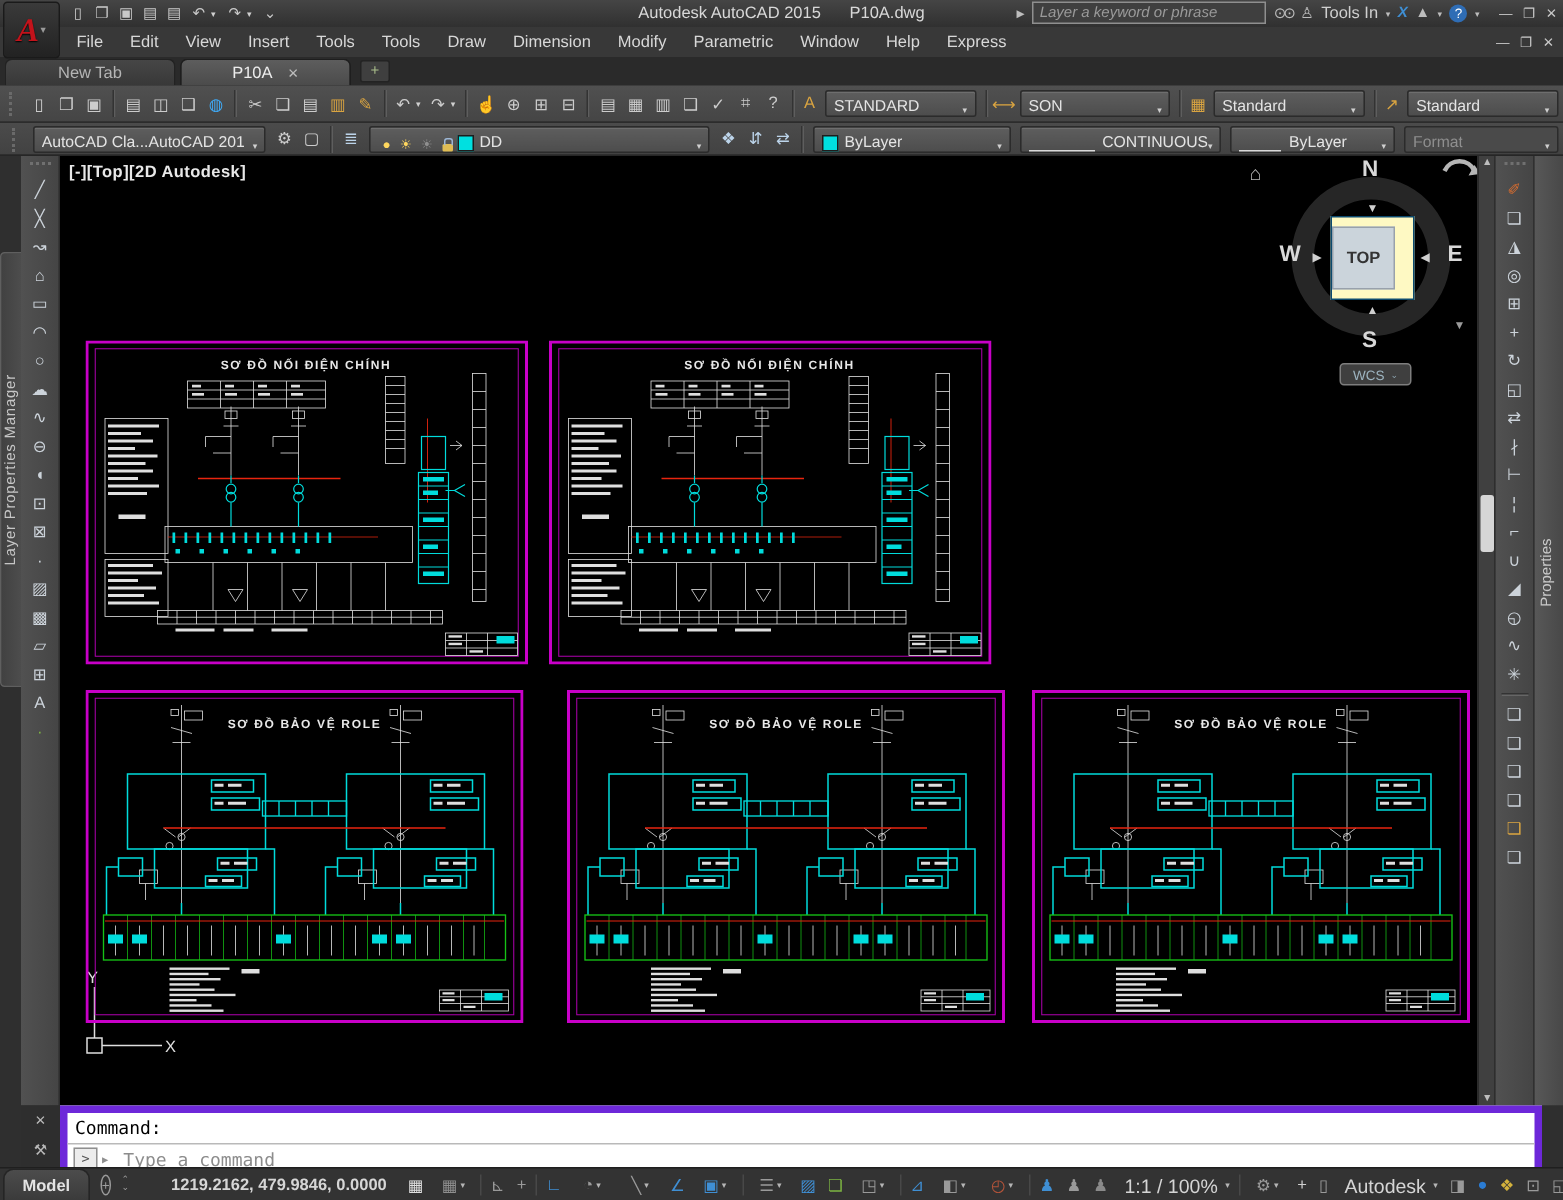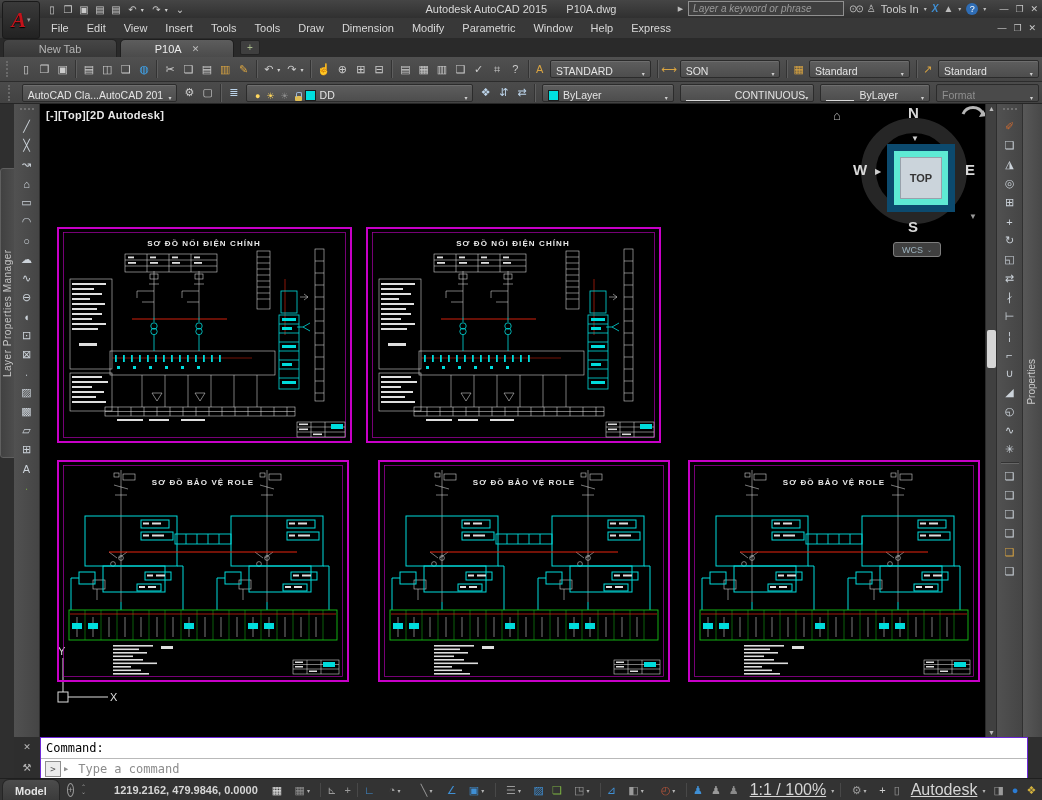--- a/index.html
+++ b/index.html
@@ -84,56 +84,56 @@
   #vplabel{left:6px;top:5px;color:#e8e8e8;font-size:11px;font-weight:bold;letter-spacing:.3px;}
   .frame{position:absolute;}
   
   #vscroll{left:985px;top:0;width:11px;height:633px;background:#404040;border-left:1px solid #2a2a2a;}
   #vscroll .arr{position:absolute;left:0;width:11px;text-align:center;color:#bdbdbd;font-size:7px;}
   #vscroll .thumb{position:absolute;left:1px;top:226px;width:9px;height:38px;background:#d6d6d6;border-radius:2px;}
   
   #viewcube{left:807px;top:2px;width:138px;height:150px;}
   #vc-ring{position:absolute;left:14px;top:12px;width:76px;height:76px;border:15px solid #262626;border-radius:50%;}
   .vc-letter{position:absolute;color:#d8d8d8;font-weight:bold;font-size:15px;}
-  #vc-square{position:absolute;left:40px;top:38px;width:54px;height:54px;background:#5eead4;
-             border:7px solid #0c4a6e;display:flex;align-items:center;justify-content:center;}
+  #vc-square{position:absolute;left:40px;top:38px;width:54px;height:54px;background:#fef9c3;
+             border:1px solid #0c4a6e;display:flex;align-items:center;}
   #vc-square .inner{width:40px;height:40px;background:#cbd4db;border:1px solid #98a1ab;display:flex;
                     align-items:center;justify-content:center;color:#333;font-weight:bold;font-size:11px;}
   .vc-arr{position:absolute;color:#cfcfcf;font-size:8px;}
   #vc-home{position:absolute;left:-14px;top:2px;color:#b9b9b9;font-size:13px;}
   #vc-menu{position:absolute;left:122px;top:106px;color:#9a9a9a;font-size:8px;}
   #wcs-pill{position:absolute;left:46px;top:136px;width:46px;height:13px;background:#3f3f3f;
             border:1px solid #7e7e7e;border-radius:3px;color:#9db4c0;font-size:9px;display:flex;
             align-items:center;justify-content:center;gap:4px;}
   #wcs-pill .caret{margin:0;color:#8aa0ac;}
   
   #commandarea{left:0;top:737px;width:1042px;height:41px;background:#2f2f2f;}
   #cmd-gutter{left:14px;top:0;width:26px;height:41px;background:#2e2e2e;display:flex;flex-direction:column;
               align-items:center;justify-content:space-around;color:#b9b9b9;}
-  #cmd-rows{left:40px;top:0;width:988px;height:51px;background:#fff;border:1px solid #6d28d9;box-sizing:border-box;}
+  #cmd-rows{left:40px;top:0;width:988px;height:51px;background:#fff;border:5px solid #6d28d9;box-sizing:border-box;}
   .cmd-row{height:20px;display:flex;align-items:center;font-family:"DejaVu Sans Mono",monospace;font-size:12px;}
   #cmd-history{color:#000;padding-left:5px;border-bottom:1px solid #b9b9b9;}
   #cmd-prompt{color:#8c8c8c;}
   #prompt-icon{width:14px;height:14px;border:1px solid #8f8f8f;background:#ececec;color:#555;font-size:9px;
                display:flex;align-items:center;justify-content:center;margin:0 3px 0 4px;}
   #prompt-caret{color:#8f8f8f;font-size:7px;margin-right:10px;}
   #cmd-prompt .ptext{}
   
   #statusbar{left:0;top:778px;width:1042px;height:22px;background:#333;border-top:1px solid #1f1f1f;
              display:flex;align-items:center;color:#cfcfcf;}
   #model-tab{height:21px;padding:0 12px;background:linear-gradient(#4c4c4c,#3a3a3a);border-radius:7px 7px 0 0;
              border:1px solid #252525;border-bottom:none;display:flex;align-items:center;font-size:11px;
              font-weight:bold;color:#e4e4e4;margin-left:2px;}
   .sb-small{display:flex;align-items:center;justify-content:center;color:#9f9f9f;}
   #layout-plus{width:12px;height:12px;border:1px solid #9a9a9a;border-radius:50%;font-size:9px;margin-left:7px;}
   #layout-chevrons{flex-direction:column;font-size:6px;line-height:5px;margin-left:7px;}
   #coords{font-size:11px;font-weight:bold;color:#d6d6d6;margin:0 10px 0 28px;white-space:nowrap;}
   #status-icons{display:flex;align-items:center;height:22px;flex:1;}
   .sicon{height:20px;display:flex;align-items:center;justify-content:center;font-size:11px;padding:0 4px;}
-  .slabel{font-size:16px;color:#d5d5d5;padding:0 3px;white-space:nowrap;text-decoration:underline;}
+  .slabel{font-size:13px;color:#d5d5d5;padding:0 3px;white-space:nowrap;}
   .ssep{width:1px;height:14px;background:#484848;margin:0 2px;}
   .sicon .caret{margin-left:2px;color:#b5b5b5;}
   
   .dtitle{fill:#e8e8e8;font-family:"Liberation Sans",sans-serif;font-weight:bold;font-size:8px;
           letter-spacing:1.1px;text-anchor:middle;}
   #ucs text{fill:#dedede;font-family:"Liberation Sans",sans-serif;font-size:11px;}
 </style>
 </head>
 <body>
 

